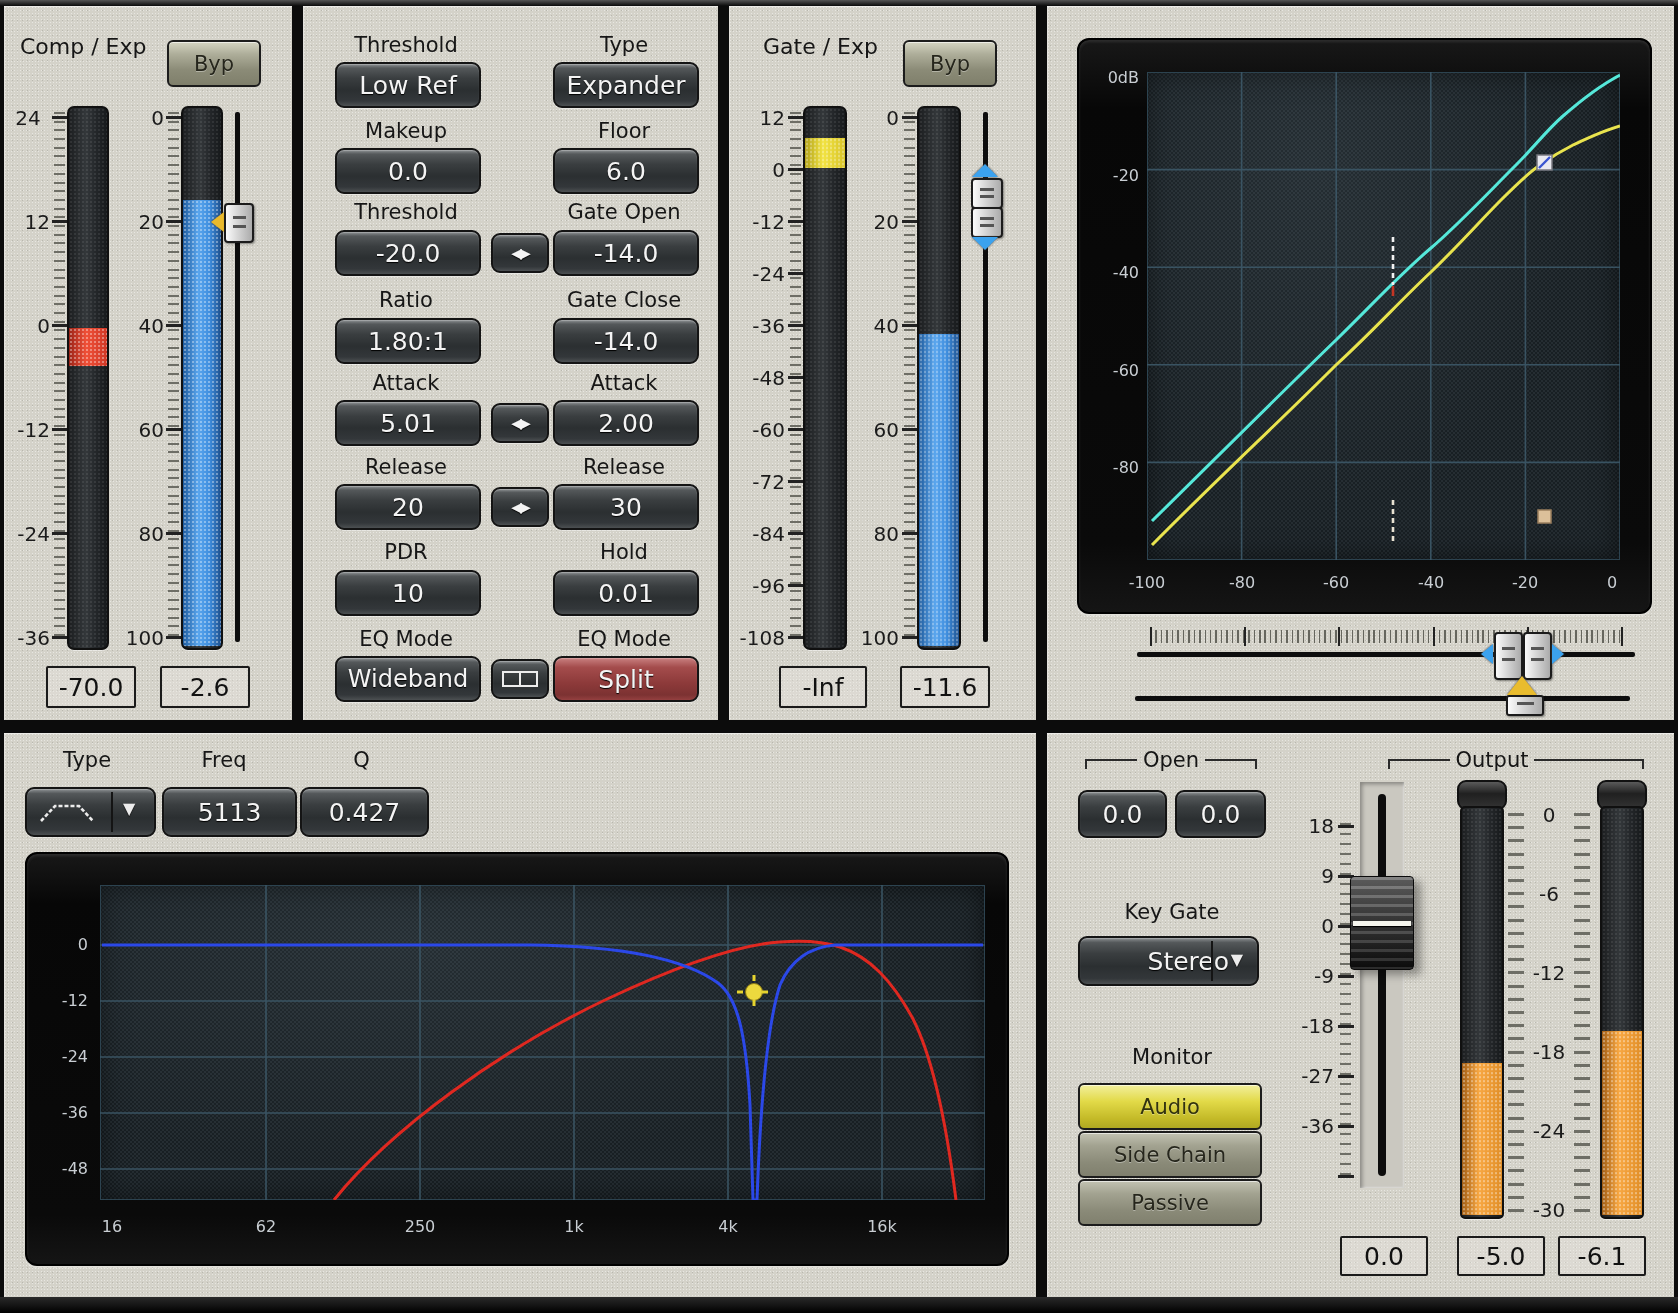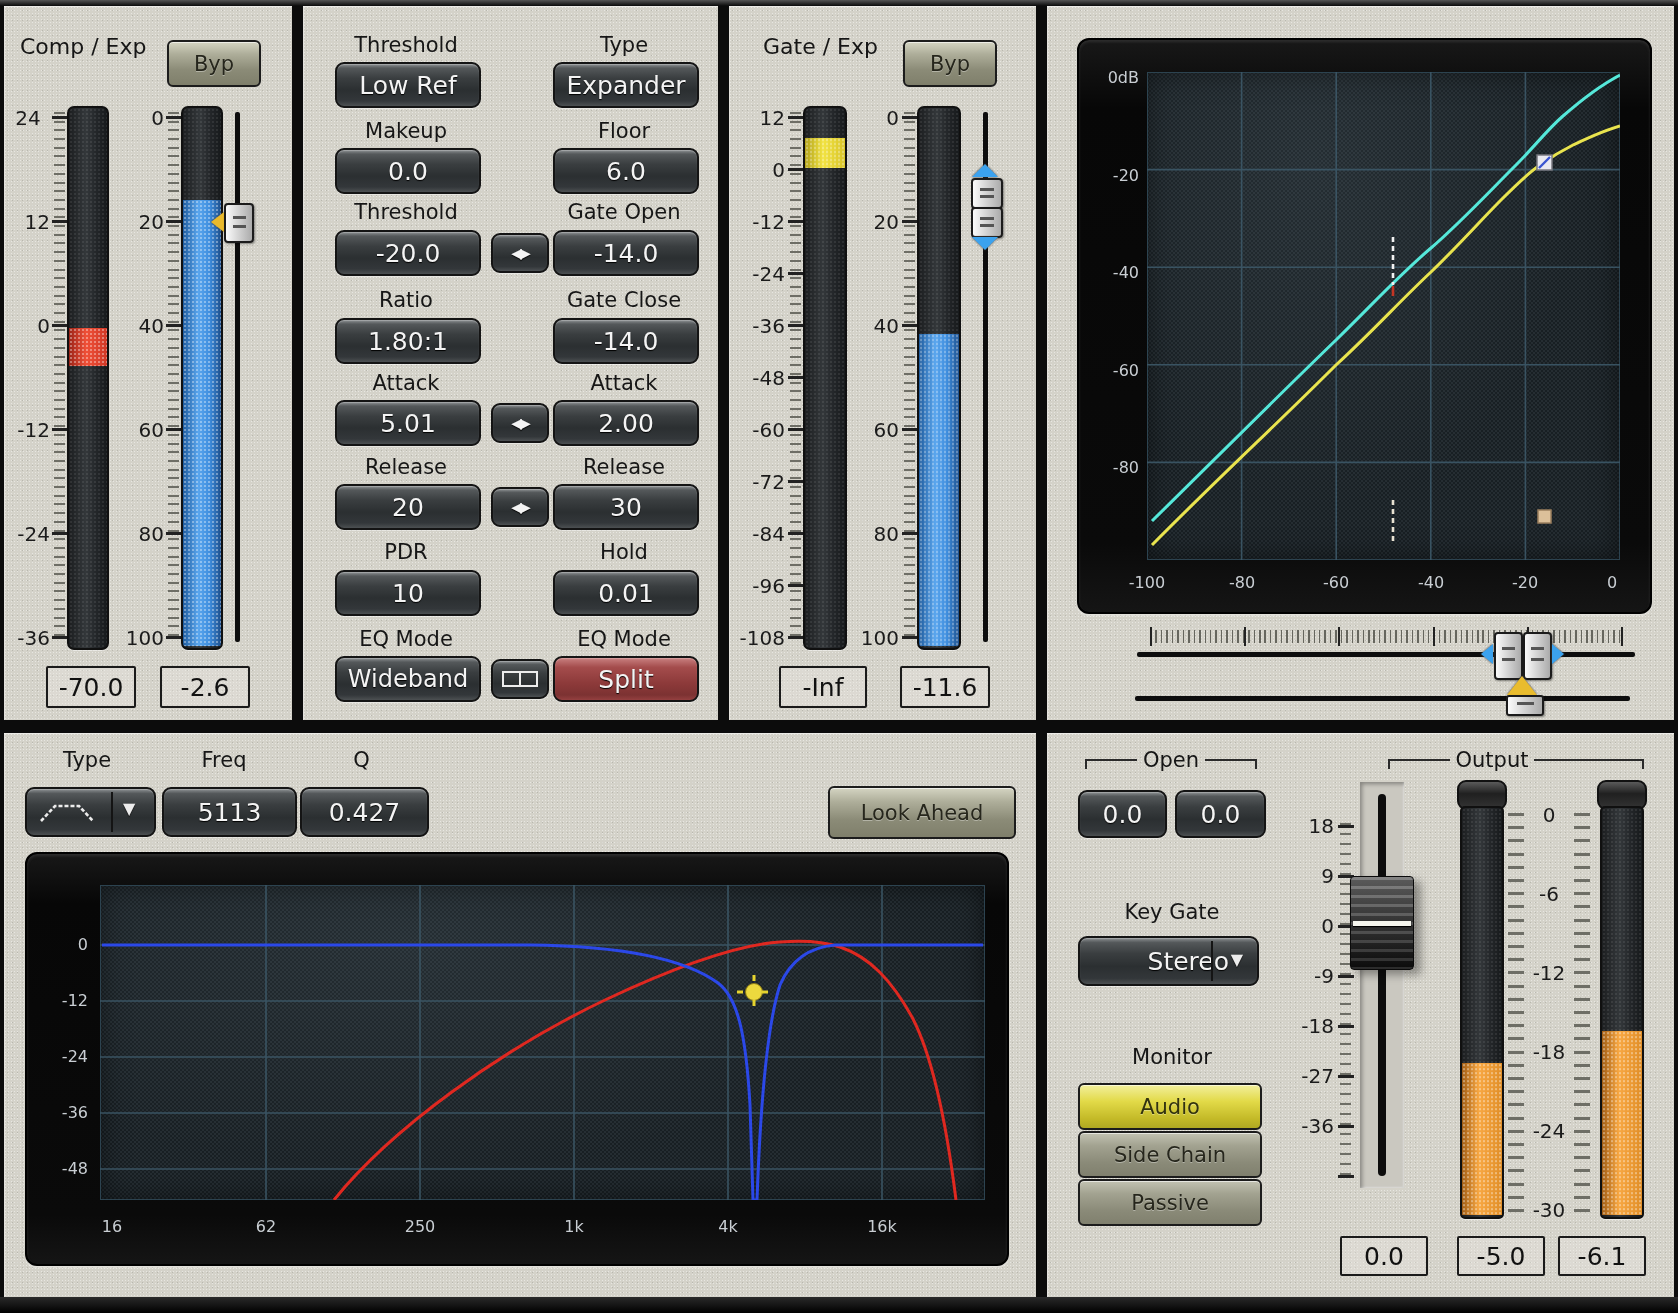--- a/index.html
+++ b/index.html
@@ -299,21 +299,20 @@
 
     <div class="dbtn" style="left:21px;top:54px;width:127px;height:46px;justify-content:flex-start;">
       <svg width="60" height="26" viewBox="0 0 60 26" style="margin-left:10px;">
         <path d="M4,22 L18,7 L42,7 L56,22" fill="none" stroke="#ececec" stroke-width="2.6" stroke-dasharray="4 2"></path>
       </svg>
       <span style="position:absolute;left:84px;top:3px;bottom:3px;width:2px;background:#141414;"></span>
       <span style="position:absolute;left:96px;top:10px;font-size:16px;color:#ececec;">▼</span>
     </div>
     <div class="dbtn" style="left:158px;top:54px;width:131px;height:46px;">5113</div>
     <div class="dbtn" style="left:296px;top:54px;width:125px;height:46px;">0.427</div>
-    <div class="kbtn" style="left:824px;top:53px;width:184px;height:49px;">Look Ahead</div>
 
     <div class="bezel" style="left:21px;top:119px;width:980px;height:410px;"></div>
     <div class="grid" style="left:96px;top:152px;width:885px;height:315px;">
       <div class="sheen"></div>
       <svg width="885" height="315" viewBox="0 0 885 315" style="position:absolute;left:0;top:0;">
         <rect x="0.5" y="0.5" width="884" height="314" fill="none" stroke="#2c4350" stroke-width="1"></rect>
         <g stroke="#3c5868" stroke-width="1.6" opacity="0.9">
           <line x1="166" y1="0" x2="166" y2="315"></line>
             <line x1="320" y1="0" x2="320" y2="315"></line>
           <line x1="474" y1="0" x2="474" y2="315"></line>

